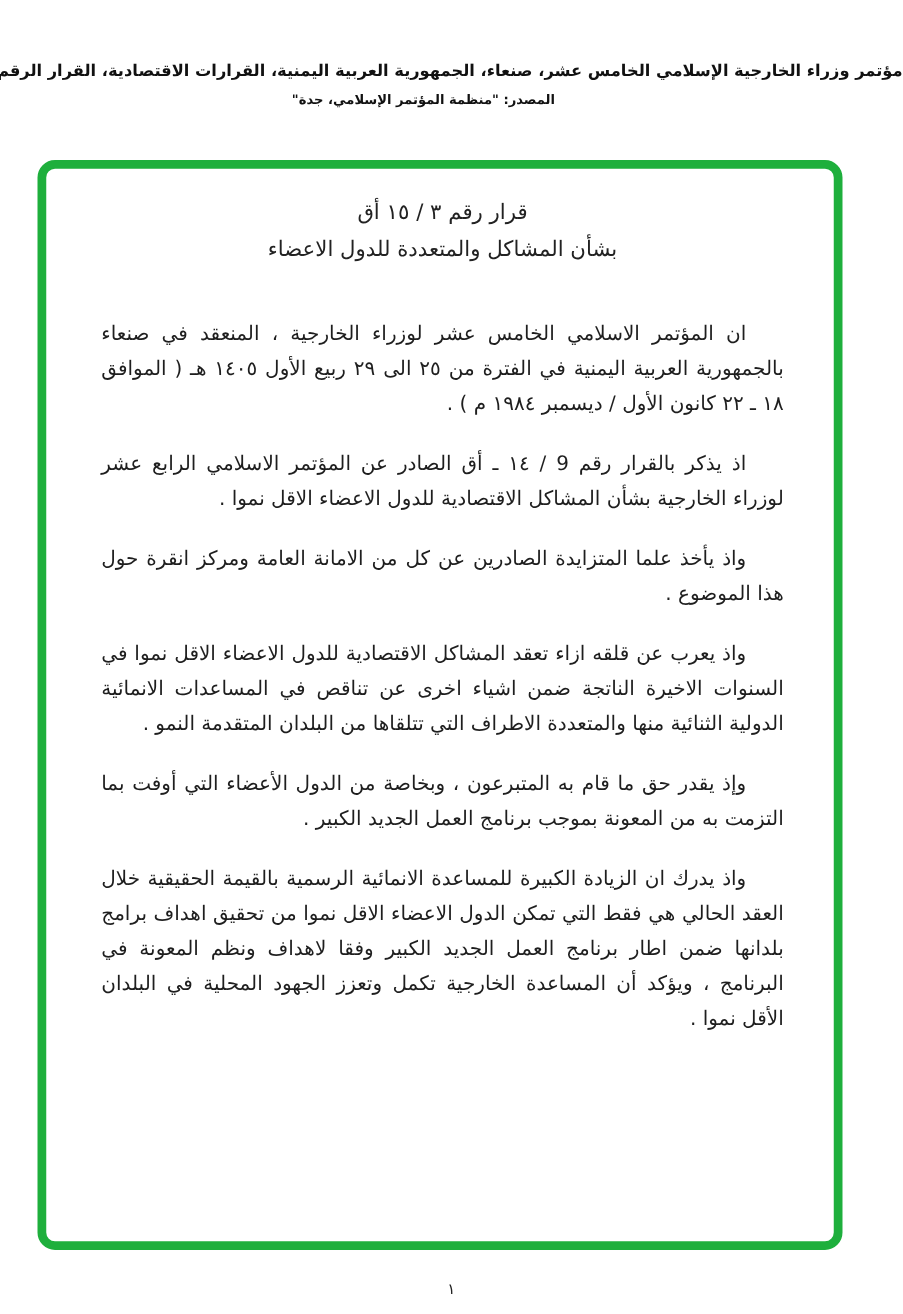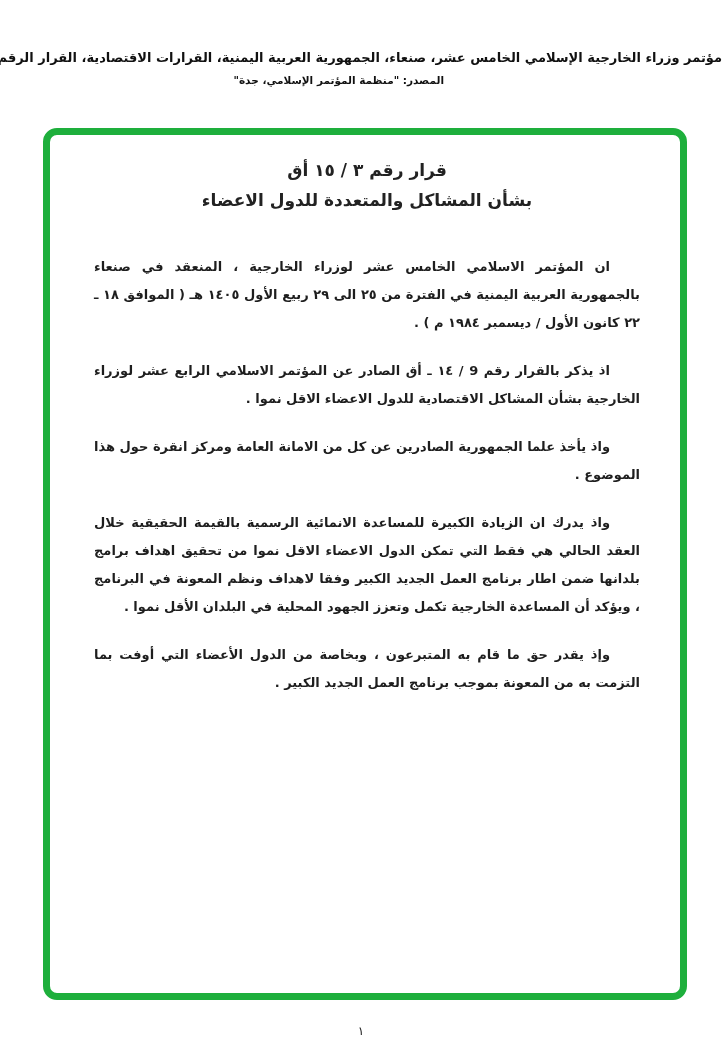--- a/index.html
+++ b/index.html
@@ -28,42 +28,41 @@
     direction: rtl;
     font-size: 10.5px;
     font-weight: bold;
     color: #111;
     padding-right: 278px;
     padding-left: 0;
   }
   
   .frame {
     position: absolute;
-    left: 43px;
+    left: 30px;
     top: 128px;
     width: 644px;
     height: 872px;
     box-sizing: border-box;
     border: 7px solid #1eaf3c;
     border-radius: 14px;
     background: #ffffff;
     padding: 20px 40px 0 44px;
     direction: rtl;
-    font-weight: bold;
   }
   .doc-title { text-align: center; margin-bottom: 38px; }
   .doc-title div {
     font-size: 17px;
     line-height: 30px;
     color: #222222;
     letter-spacing: 0.5px;
   }
   .doc-body p {
     margin: 0 0 20px 0;
-    font-size: 13px;
+    font-size: 16px;
     line-height: 28px;
     text-align: justify;
     text-indent: 30px;
     color: #1e1e1e;
   }
   
   .page-number {
     position: absolute;
     left: 0;
     right: 0;
@@ -85,21 +84,22 @@
 
   <div class="frame" style="border-color: rgb(30, 175, 60);">
     <div class="doc-title">
       <div>قرار رقم ٣ / ١٥ أق</div>
       <div>بشأن المشاكل والمتعددة للدول الاعضاء</div>
     </div>
 
     <div class="doc-body">
       <p>ان المؤتمر الاسلامي الخامس عشر لوزراء الخارجية ، المنعقد في صنعاء بالجمهورية العربية اليمنية في الفترة من ٢٥ الى ٢٩ ربيع الأول ١٤٠٥ هـ ( الموافق ١٨ ـ ٢٢ كانون الأول / ديسمبر ١٩٨٤ م ) .</p>
       <p>اذ يذكر بالقرار رقم 9 / ١٤ ـ أق الصادر عن المؤتمر الاسلامي الرابع عشر لوزراء الخارجية بشأن المشاكل الاقتصادية للدول الاعضاء الاقل نموا .</p>
-      <p>واذ يأخذ علما الجمهورية الصادرين عن كل من الامانة العامة ومركز انقرة حول هذا الموضوع .</p>
+      <p>واذ يأخذ علما المتزايدة الصادرين عن كل من الامانة العامة ومركز انقرة حول هذا الموضوع .</p>
+      <p>واذ يعرب عن قلقه ازاء تعقد المشاكل الاقتصادية للدول الاعضاء الاقل نموا في السنوات الاخيرة الناتجة ضمن اشياء اخرى عن تناقص في المساعدات الانمائية الدولية الثنائية منها والمتعددة الاطراف التي تتلقاها من البلدان المتقدمة النمو .</p>
+      <p>وإذ يقدر حق ما قام به المتبرعون ، وبخاصة من الدول الأعضاء التي أوفت بما التزمت به من المعونة بموجب برنامج العمل الجديد الكبير .</p>
       <p>واذ يدرك ان الزيادة الكبيرة للمساعدة الانمائية الرسمية بالقيمة الحقيقية خلال العقد الحالي هي فقط التي تمكن الدول الاعضاء الاقل نموا من تحقيق اهداف برامج بلدانها ضمن اطار برنامج العمل الجديد الكبير وفقا لاهداف ونظم المعونة في البرنامج ، ويؤكد أن المساعدة الخارجية تكمل وتعزز الجهود المحلية في البلدان الأقل نموا .</p>
-      <p>وإذ يقدر حق ما قام به المتبرعون ، وبخاصة من الدول الأعضاء التي أوفت بما التزمت به من المعونة بموجب برنامج العمل الجديد الكبير .</p>
     </div>
   </div>
 
   <div class="page-number">١</div>
 
 </div>
 
 </body></html>

